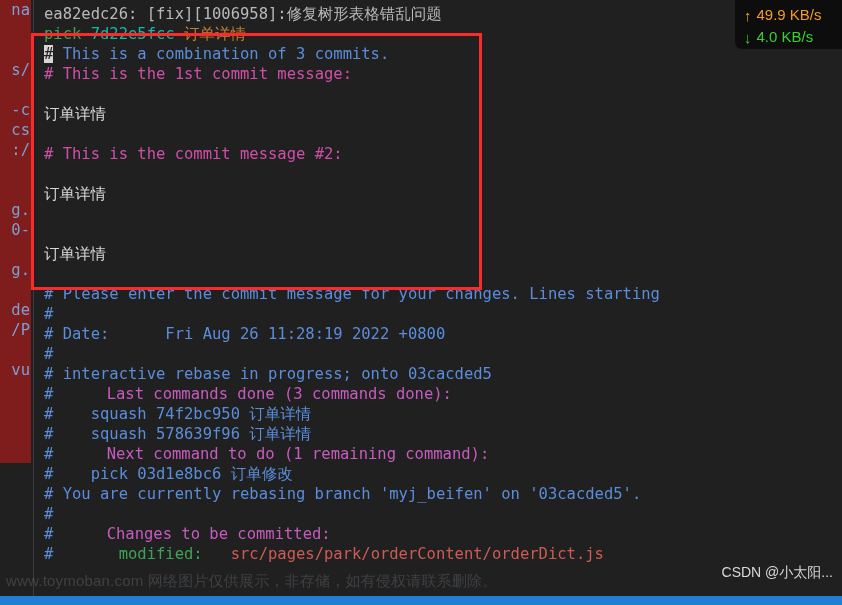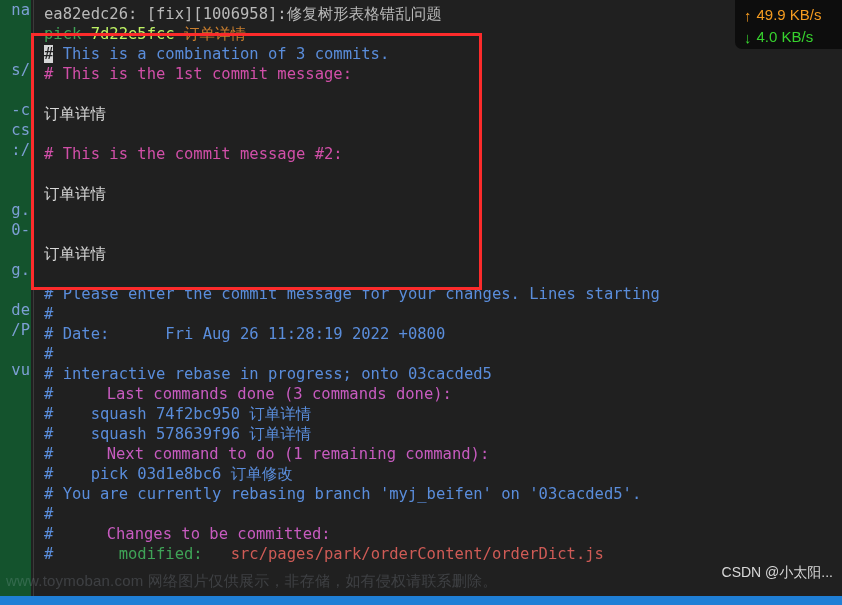--- a/index.html
+++ b/index.html
@@ -22,22 +22,22 @@
   #terminal {
     position: absolute;
     inset: 0;
     background: #202020;
   }
 
   
   #left-gutter {
     position: absolute;
     left: 0; top: 0;
-    width: 31px; height: 605px;
-    background: #14532d;
+    width: 31px; height: 463px;
+    background: #7f1d1d;
     overflow: hidden;
   }
   #left-gutter .frag {
     position: absolute;
     left: 0;
     width: 31px;
     text-align: right;
     white-space: pre;
     font-size: 15.5px;
     line-height: 20px;
@@ -64,21 +64,21 @@
     line-height: 20px;
     font-size: 15.5px;
   }
   .row.blank { color: transparent; }
 
   
   .c-comment   { color: #5a8ddb; }        
   .c-magenta   { color: #d14fa8; }        
   .c-magenta2  { color: #c75bbf; margin-left: 44px; }
   .c-green     { color: #3fa357; margin-top: 21px; }        
-  .c-teal      { color: #bef264; }        
+  .c-teal      { color: #14b8a6; }        
   .c-orange    { color: #c77d2e; }        
   .c-plain     { color: #d6d6d6; }        
   .c-grey      { color: #b9b9b9; }
   .c-red       { color: #cf5b56; }        
   .c-green2    { color: #3fa357; }        
 
   
   .cursor {
     background: #d6d6d6;
     color: #202020;

